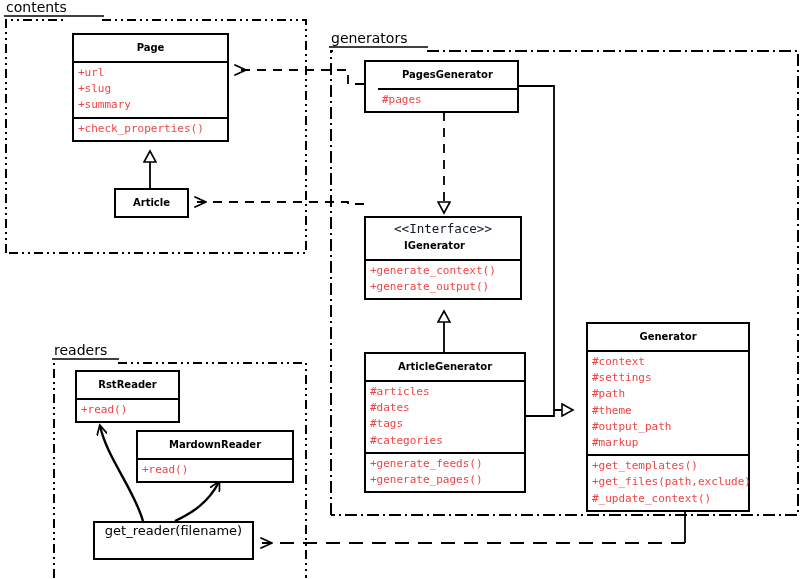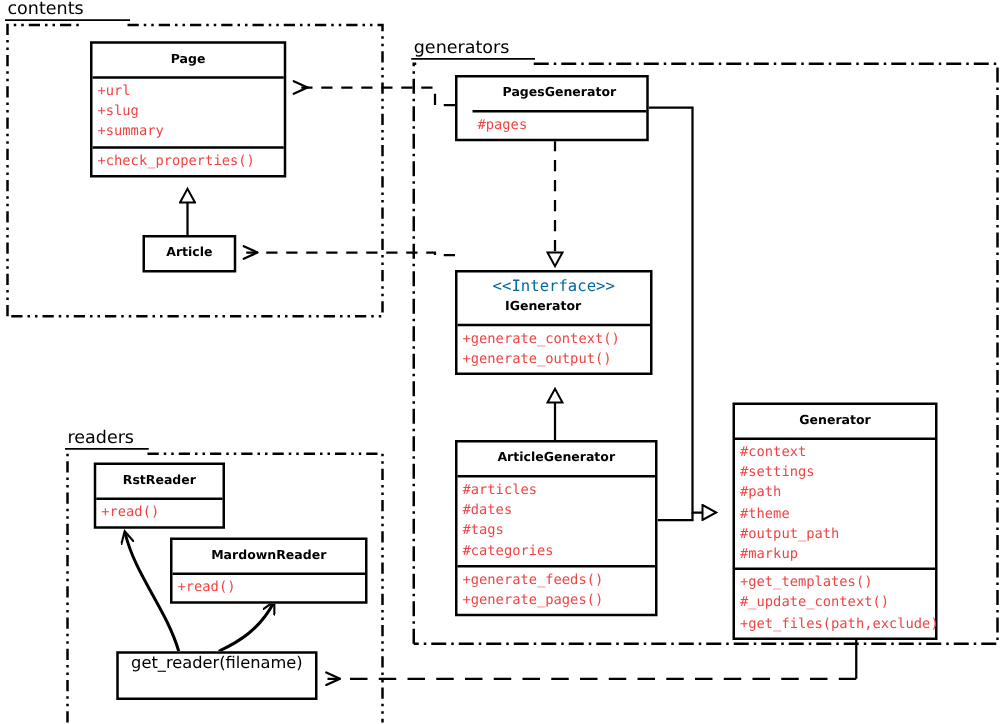--- a/index.html
+++ b/index.html
@@ -51,21 +51,21 @@
     text-align: center;
     padding: 4px 4px 5px 4px;
     color: #000;
     line-height: 17px;
   }
   .cls-stereo {
     font-family: "DejaVu Sans Mono", monospace;
     font-weight: normal;
     font-size: 12.5px;
     text-align: center;
-    color: #0369a1;
+    color: #0f172a;
     line-height: 16px;
     padding-top: 3px;
   }
   .compartment {
     border-top: 2px solid #000;
     padding: 2px 3px 3px 4px;
   }
   .member {
     font-family: "DejaVu Sans Mono", monospace;
     font-size: 11px;
@@ -224,22 +224,22 @@
     <div class="compartment">
       <div class="member">#context</div>
       <div class="member">#settings</div>
       <div class="member">#path</div>
       <div class="member">#theme</div>
       <div class="member">#output_path</div>
       <div class="member">#markup</div>
     </div>
     <div class="compartment">
       <div class="member">+get_templates()</div>
+      <div class="member">+get_files(path,exclude)</div>
       <div class="member">#_update_context()</div>
-      <div class="member">+get_files(path,exclude)</div>
     </div>
   </div>
 
   <div class="cls" style="left:75px; top:370px; width:105px;">
     <div class="cls-name">RstReader</div>
     <div class="compartment">
       <div class="member">+read()</div>
     </div>
   </div>
 

